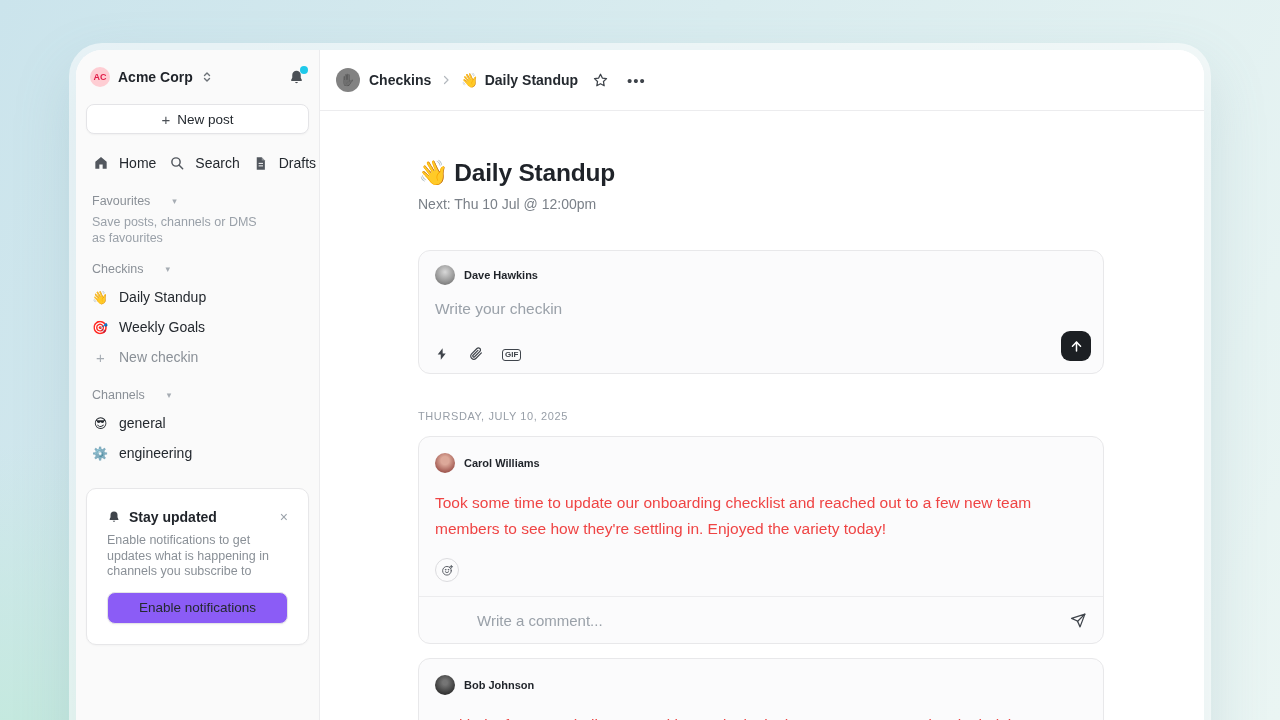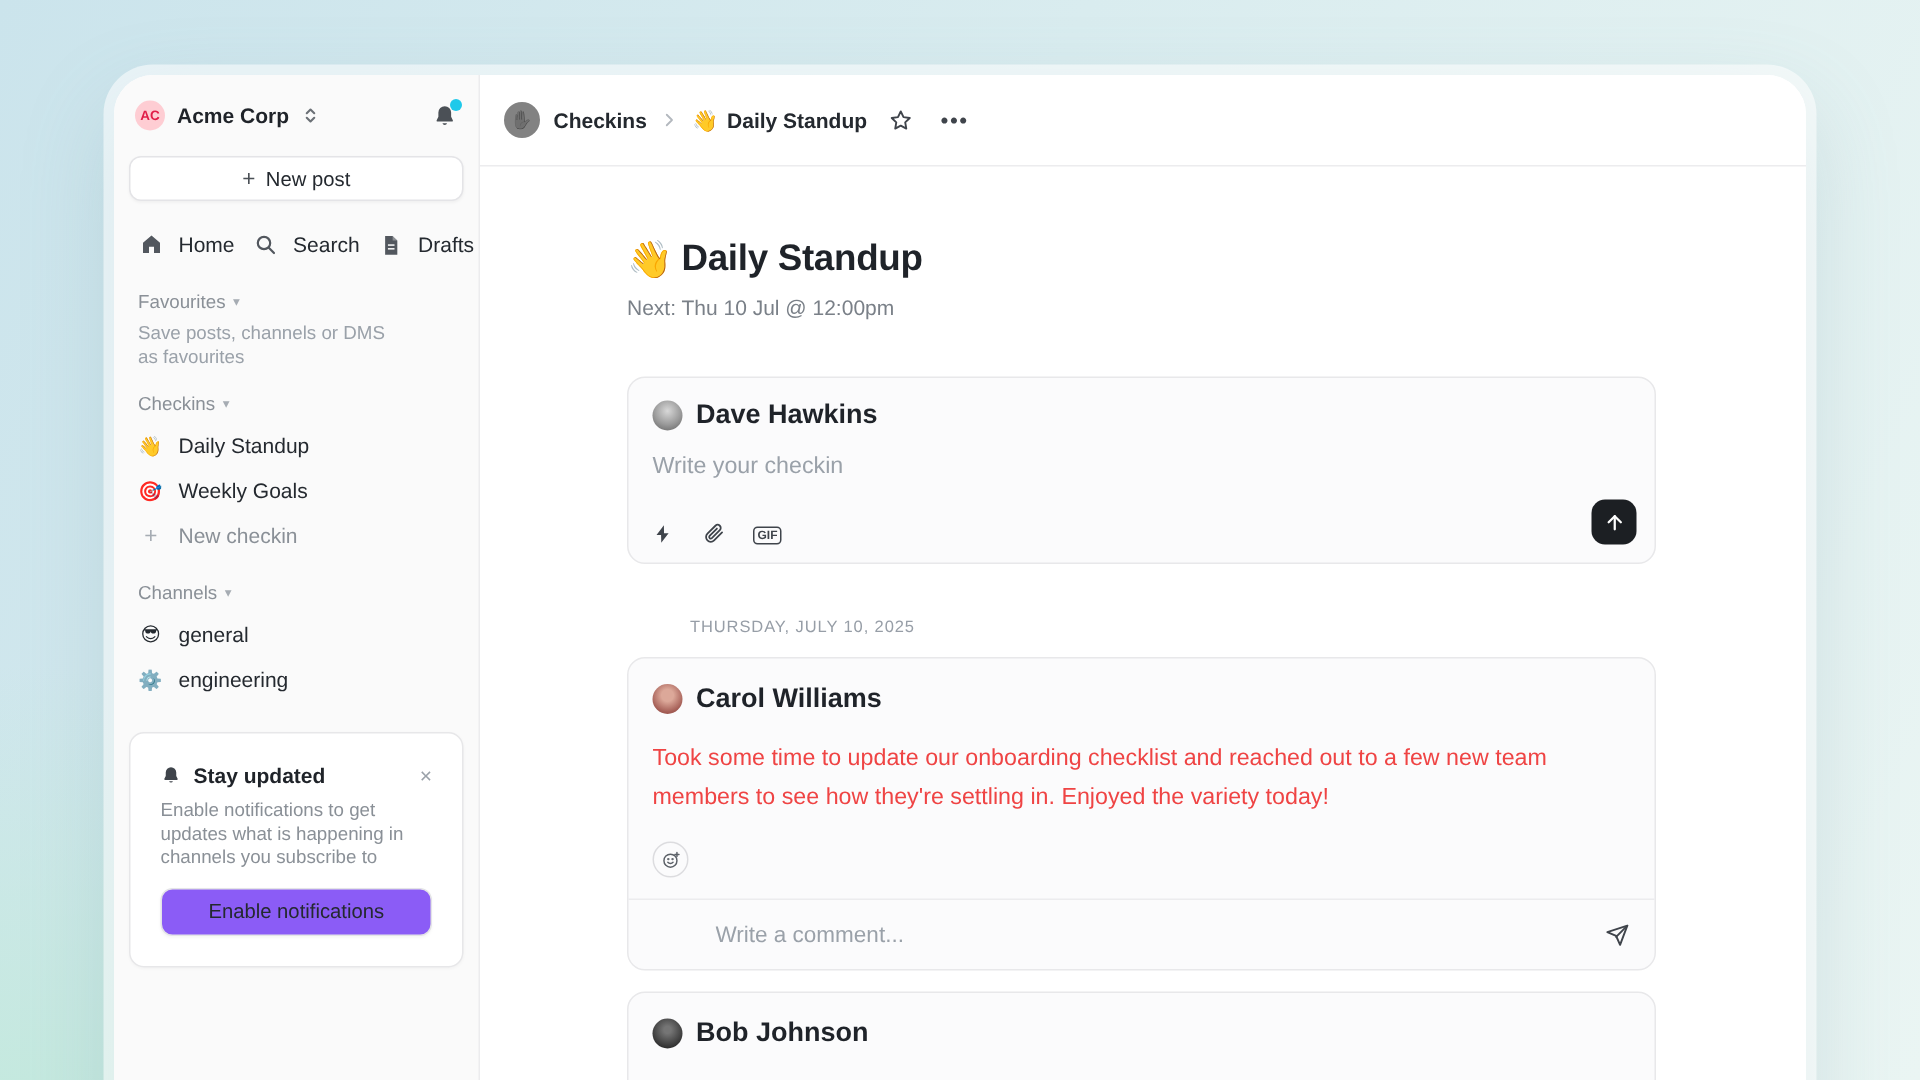--- a/index.html
+++ b/index.html
@@ -43,21 +43,21 @@
   }
   .plus-glyph { font-size:15px; font-weight:400; color:#4b5056; line-height:1; }
 
   .nav { margin-top:14px; display:flex; flex-direction:row; }
   .nav-item, .list-item {
     height:30px; display:flex; align-items:center; gap:10px; padding:0 6px;
     border-radius:7px; font-size:14px; font-weight:500; color:#24292f; cursor:pointer;
   }
   .nav-icon { width:17px; display:flex; justify-content:center; color:#52575e; }
   .section-hdr {
-    margin:16px 6px 6px; font-size:12.5px; color:#8a9097; display:flex; align-items:center; gap:5px;
+    margin:16px 6px 6px; font-size:12.5px; color:#8a9097; display:flex; align-items:center; gap:22px;
     cursor:pointer;
   }
   .section-hdr .caret { font-size:9px; color:#a6acb3; }
   .hint-text { margin:0 6px; font-size:12.5px; line-height:16px; color:#9aa1a9; max-width:180px; }
   .emoji-ic { width:17px; text-align:center; font-size:13px; }
   .muted-item { color:#8a9097; }
   .muted-item .nav-icon { color:#a6acb3; }
 
   .notice-card {
     margin-top:20px; background:#fff; border:1px solid #e7e7e9; border-radius:10px;
@@ -97,36 +97,36 @@
 
   .card {
     width:686px; background:#fbfbfc; border:1px solid #e8e8ea; border-radius:12px;
   }
   .compose-card { margin-top:38px; padding:14px 16px 12px; position:relative; }
   .author-row { display:flex; align-items:center; gap:9px; }
   .avatar { width:20px; height:20px; border-radius:50%; }
   .avatar-dave { background:radial-gradient(circle at 50% 35%, #d8d8d8 0%, #9a9a9a 55%, #5f5f5f 100%); }
   .avatar-carol { background:radial-gradient(circle at 50% 38%, #dca899 25%, #a45d55 70%, #8a4a43 100%); }
   .avatar-bob { background:radial-gradient(circle at 50% 38%, #757575 15%, #303030 75%); }
-  .author-name { font-size:18px; font-weight:600; }
+  .author-name { font-size:11px; font-weight:600; }
   .compose-placeholder { margin-top:15px; font-size:15.5px; color:#9aa1a9; cursor:text; }
   .compose-toolbar { margin-top:28px; display:flex; align-items:flex-end; gap:19px; color:#3f444b; }
   .gif-badge {
     font-size:8px; font-weight:700; border:1.5px solid #3f444b; border-radius:3px;
     padding:1px 2px; line-height:1; color:#3f444b; cursor:pointer;
   }
   .submit-btn {
     position:absolute; right:12px; bottom:12px; width:30px; height:30px;
     background:#1c1f23; border:none; border-radius:9px; color:#fff; cursor:pointer;
     display:flex; align-items:center; justify-content:center;
   }
   .tool-icon { display:flex; cursor:pointer; }
 
   .date-hdr {
-    margin-top:36px; font-size:11px; font-weight:500; color:#979ea7; letter-spacing:0.6px;margin-left:42px;
+    margin-top:36px; font-size:11px; font-weight:500; color:#979ea7; letter-spacing:0.6px;
   }
   .post-card { margin-top:14px; }
   .post-inner { padding:16px 16px 14px; }
   .post-body { margin-top:17px; font-size:15.5px; line-height:26px; color:#ef4444; max-width:630px; }
   .react-btn {
     margin-top:16px; width:24px; height:24px; border-radius:50%; background:#fbfbfc;
     border:1px solid #dcdcdf; color:#5b6067; display:flex; align-items:center; justify-content:center;
     cursor:pointer;
   }
   .comment-bar {

